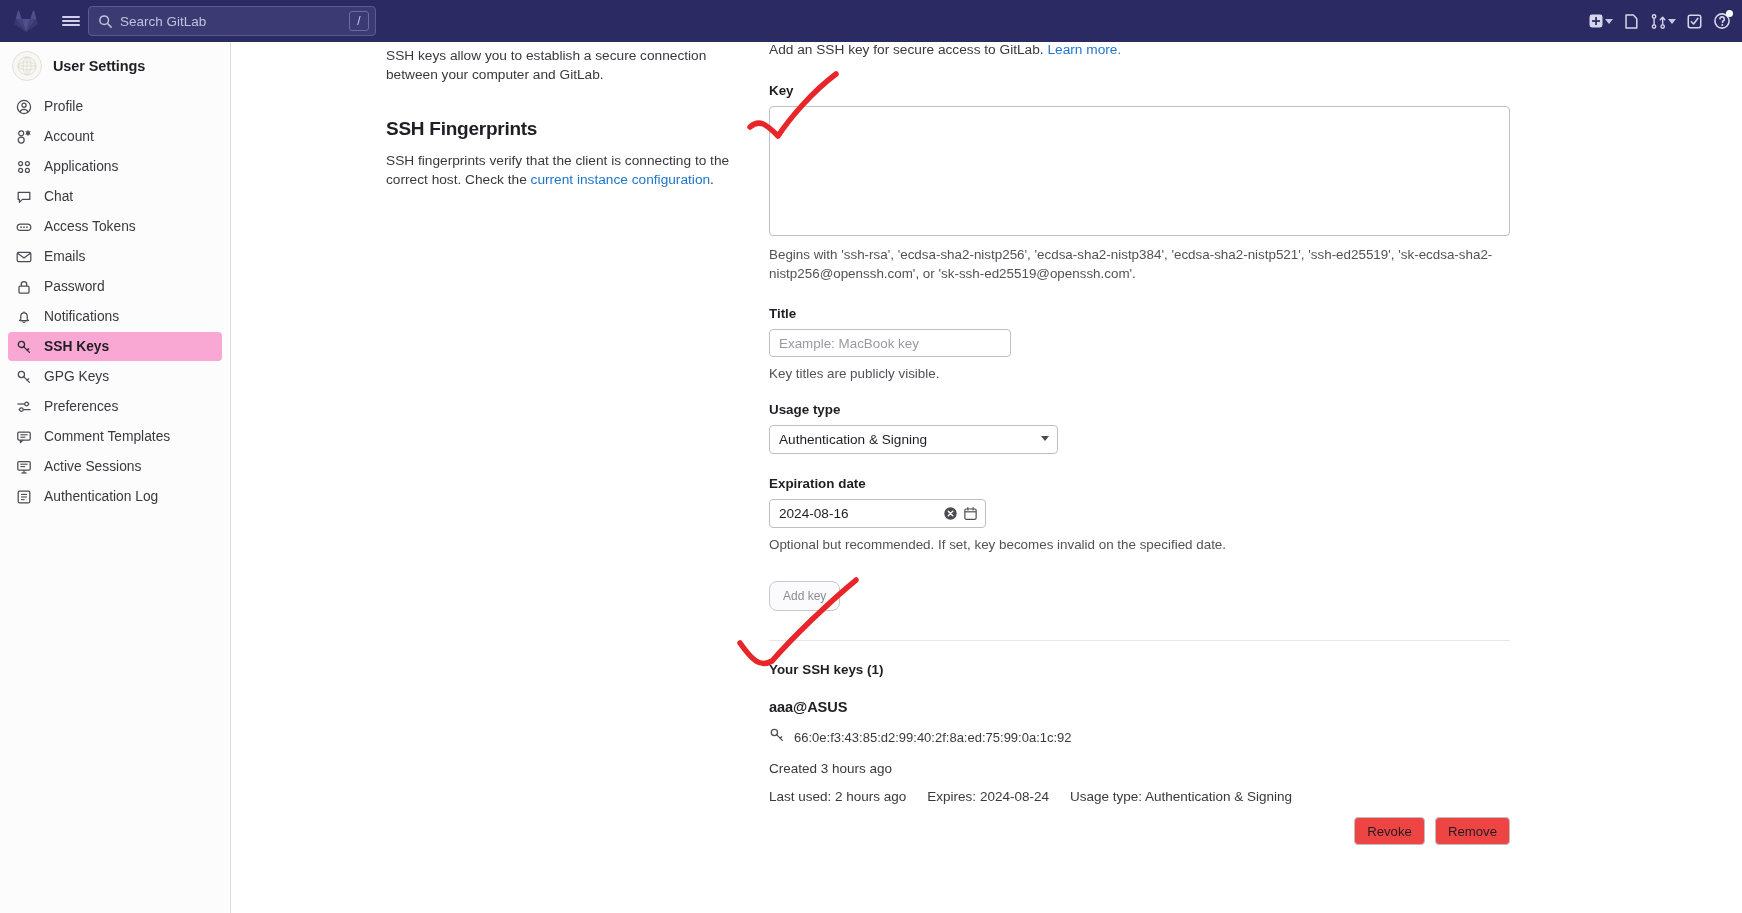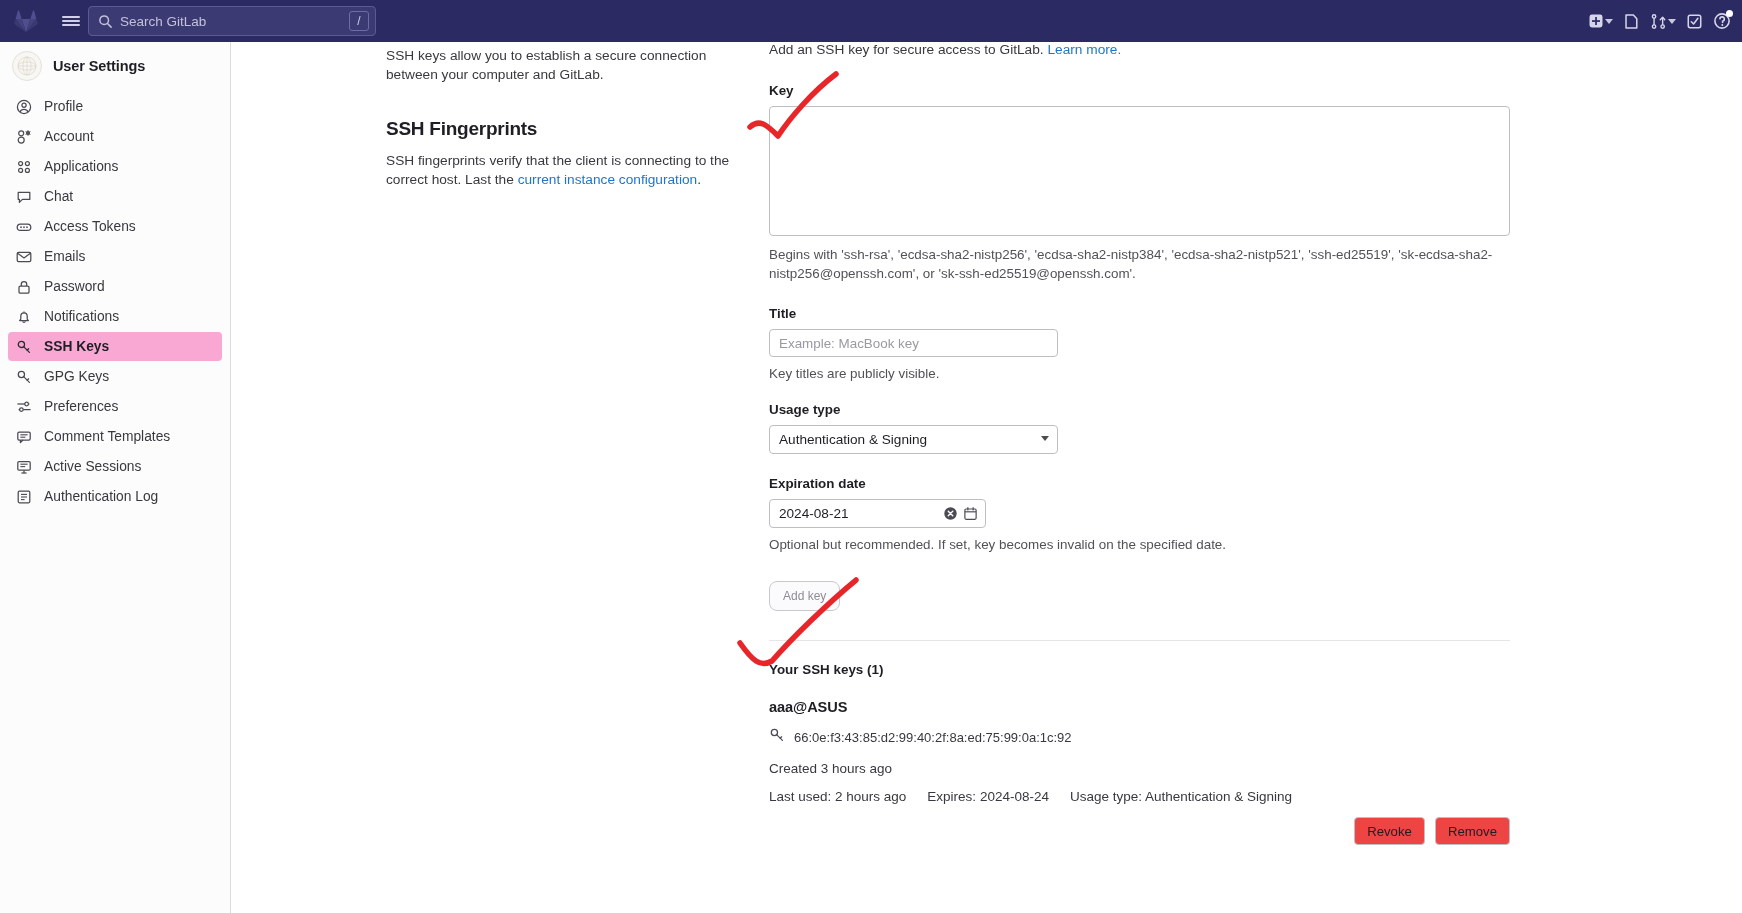--- a/index.html
+++ b/index.html
@@ -194,21 +194,21 @@
   }
   .help-2line {
     font-size: 13.4px; color: #535158; line-height: 1.42;
     margin: 0; padding-top: 9px;
     width: 730px;
   }
   .title-label { padding-top: 23px; }
   .title-input {
     display: block;
     margin-top: 8px;
-    width: 289px; height: 28px;
+    width: 242px; height: 28px;
     border: 1px solid #bfbfc3;
     border-radius: 4px;
     padding: 0 9px;
     font-size: 13.4px;
     color: #1f1e24;
     outline: none;
     background: #fff;
   }
   .title-input::placeholder { color: #9a99a1; }
   .sub-help {
@@ -587,21 +587,21 @@
     </div>
 
   </div>
 </div>
 
 <div class="content">
 
   <div class="left-col">
     <p class="intro-p">SSH keys allow you to establish a secure connection between your computer and GitLab.</p>
     <h2 class="sec-h">SSH Fingerprints</h2>
-    <p class="sec-p"><span>SSH fingerprints verify that the client is connecting to the correct host. Last the </span><a class="lnk">current instance configuration</a><span>.</span></p>
+    <p class="sec-p"><span>SSH fingerprints verify that the client is connecting to the correct host. Check the </span><a class="lnk">current instance configuration</a><span>.</span></p>
   </div>
 
   <div class="right-col">
 
     <p class="lead-line"><span>Add an SSH key for secure access to GitLab. </span><a class="lnk">Learn more.</a></p>
 
     <div class="fld-label key-label">Key</div>
     <textarea class="key-textarea" placeholder="" style=""></textarea>
     <p class="help-2line">Begins with 'ssh-rsa', 'ecdsa-sha2-nistp256', 'ecdsa-sha2-nistp384', 'ecdsa-sha2-nistp521', 'ssh-ed25519', 'sk-ecdsa-sha2-nistp256@openssh.com', or 'sk-ssh-ed25519@openssh.com'.</p>
 
@@ -610,21 +610,21 @@
     <p class="sub-help">Key titles are publicly visible.</p>
 
     <div class="fld-label usage-label">Usage type</div>
     <div class="sel-wrap">
       <div class="sel-box">Authentication &amp; Signing</div>
       <span class="sel-chev"></span>
     </div>
 
     <div class="fld-label exp-label">Expiration date</div>
     <div class="date-wrap">
-      <span class="date-val">2024-08-21</span>
+      <span class="date-val">2024-08-16</span>
       <span class="date-clear">
         <svg width="15" height="15" viewBox="0 0 16 16">
           <circle cx="8" cy="8" r="6.6" fill="#4c4a52"></circle>
           <path d="M5.6 5.6 L10.4 10.4 M10.4 5.6 L5.6 10.4" stroke="#fff" stroke-width="1.5" stroke-linecap="round"></path>
         </svg>
       </span>
       <span class="date-cal">
         <svg width="15" height="15" viewBox="0 0 16 16">
           <rect x="2" y="3.2" width="12" height="11" rx="1.3" fill="none" stroke="#4c4a52" stroke-width="1.25"></rect>
           <line x1="2" y1="6.2" x2="14" y2="6.2" stroke="#4c4a52" stroke-width="1.25"></line>

